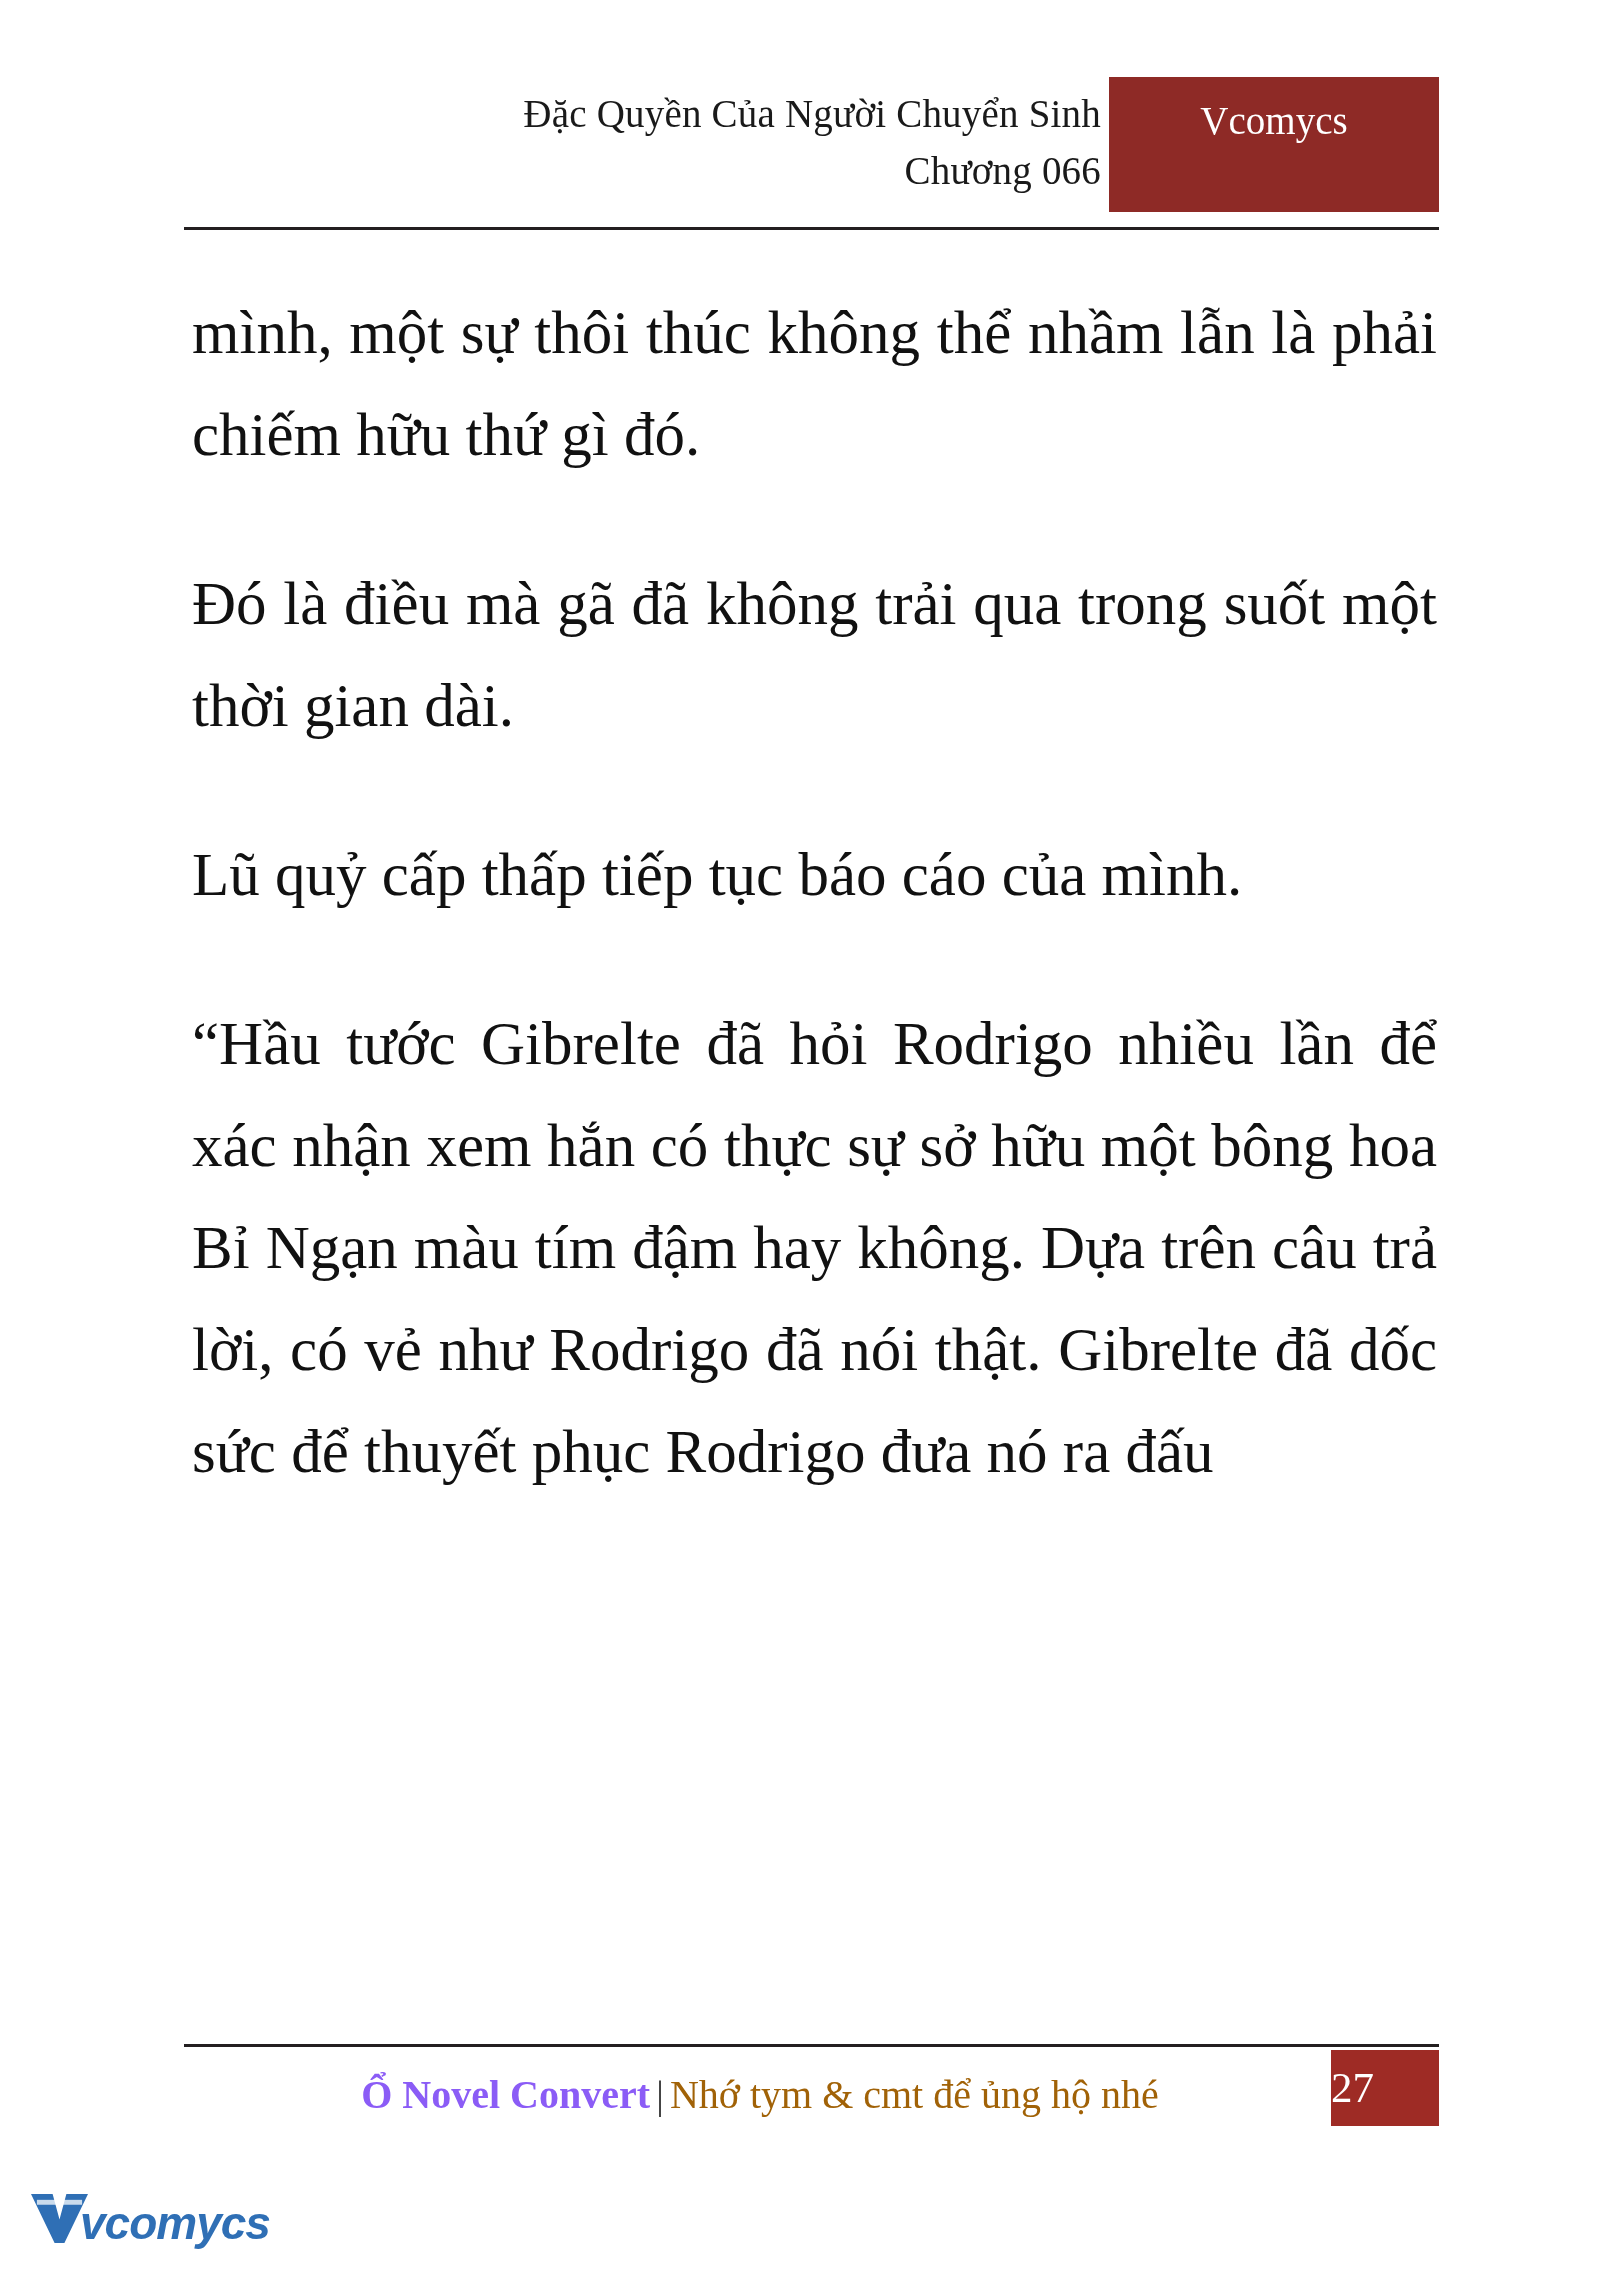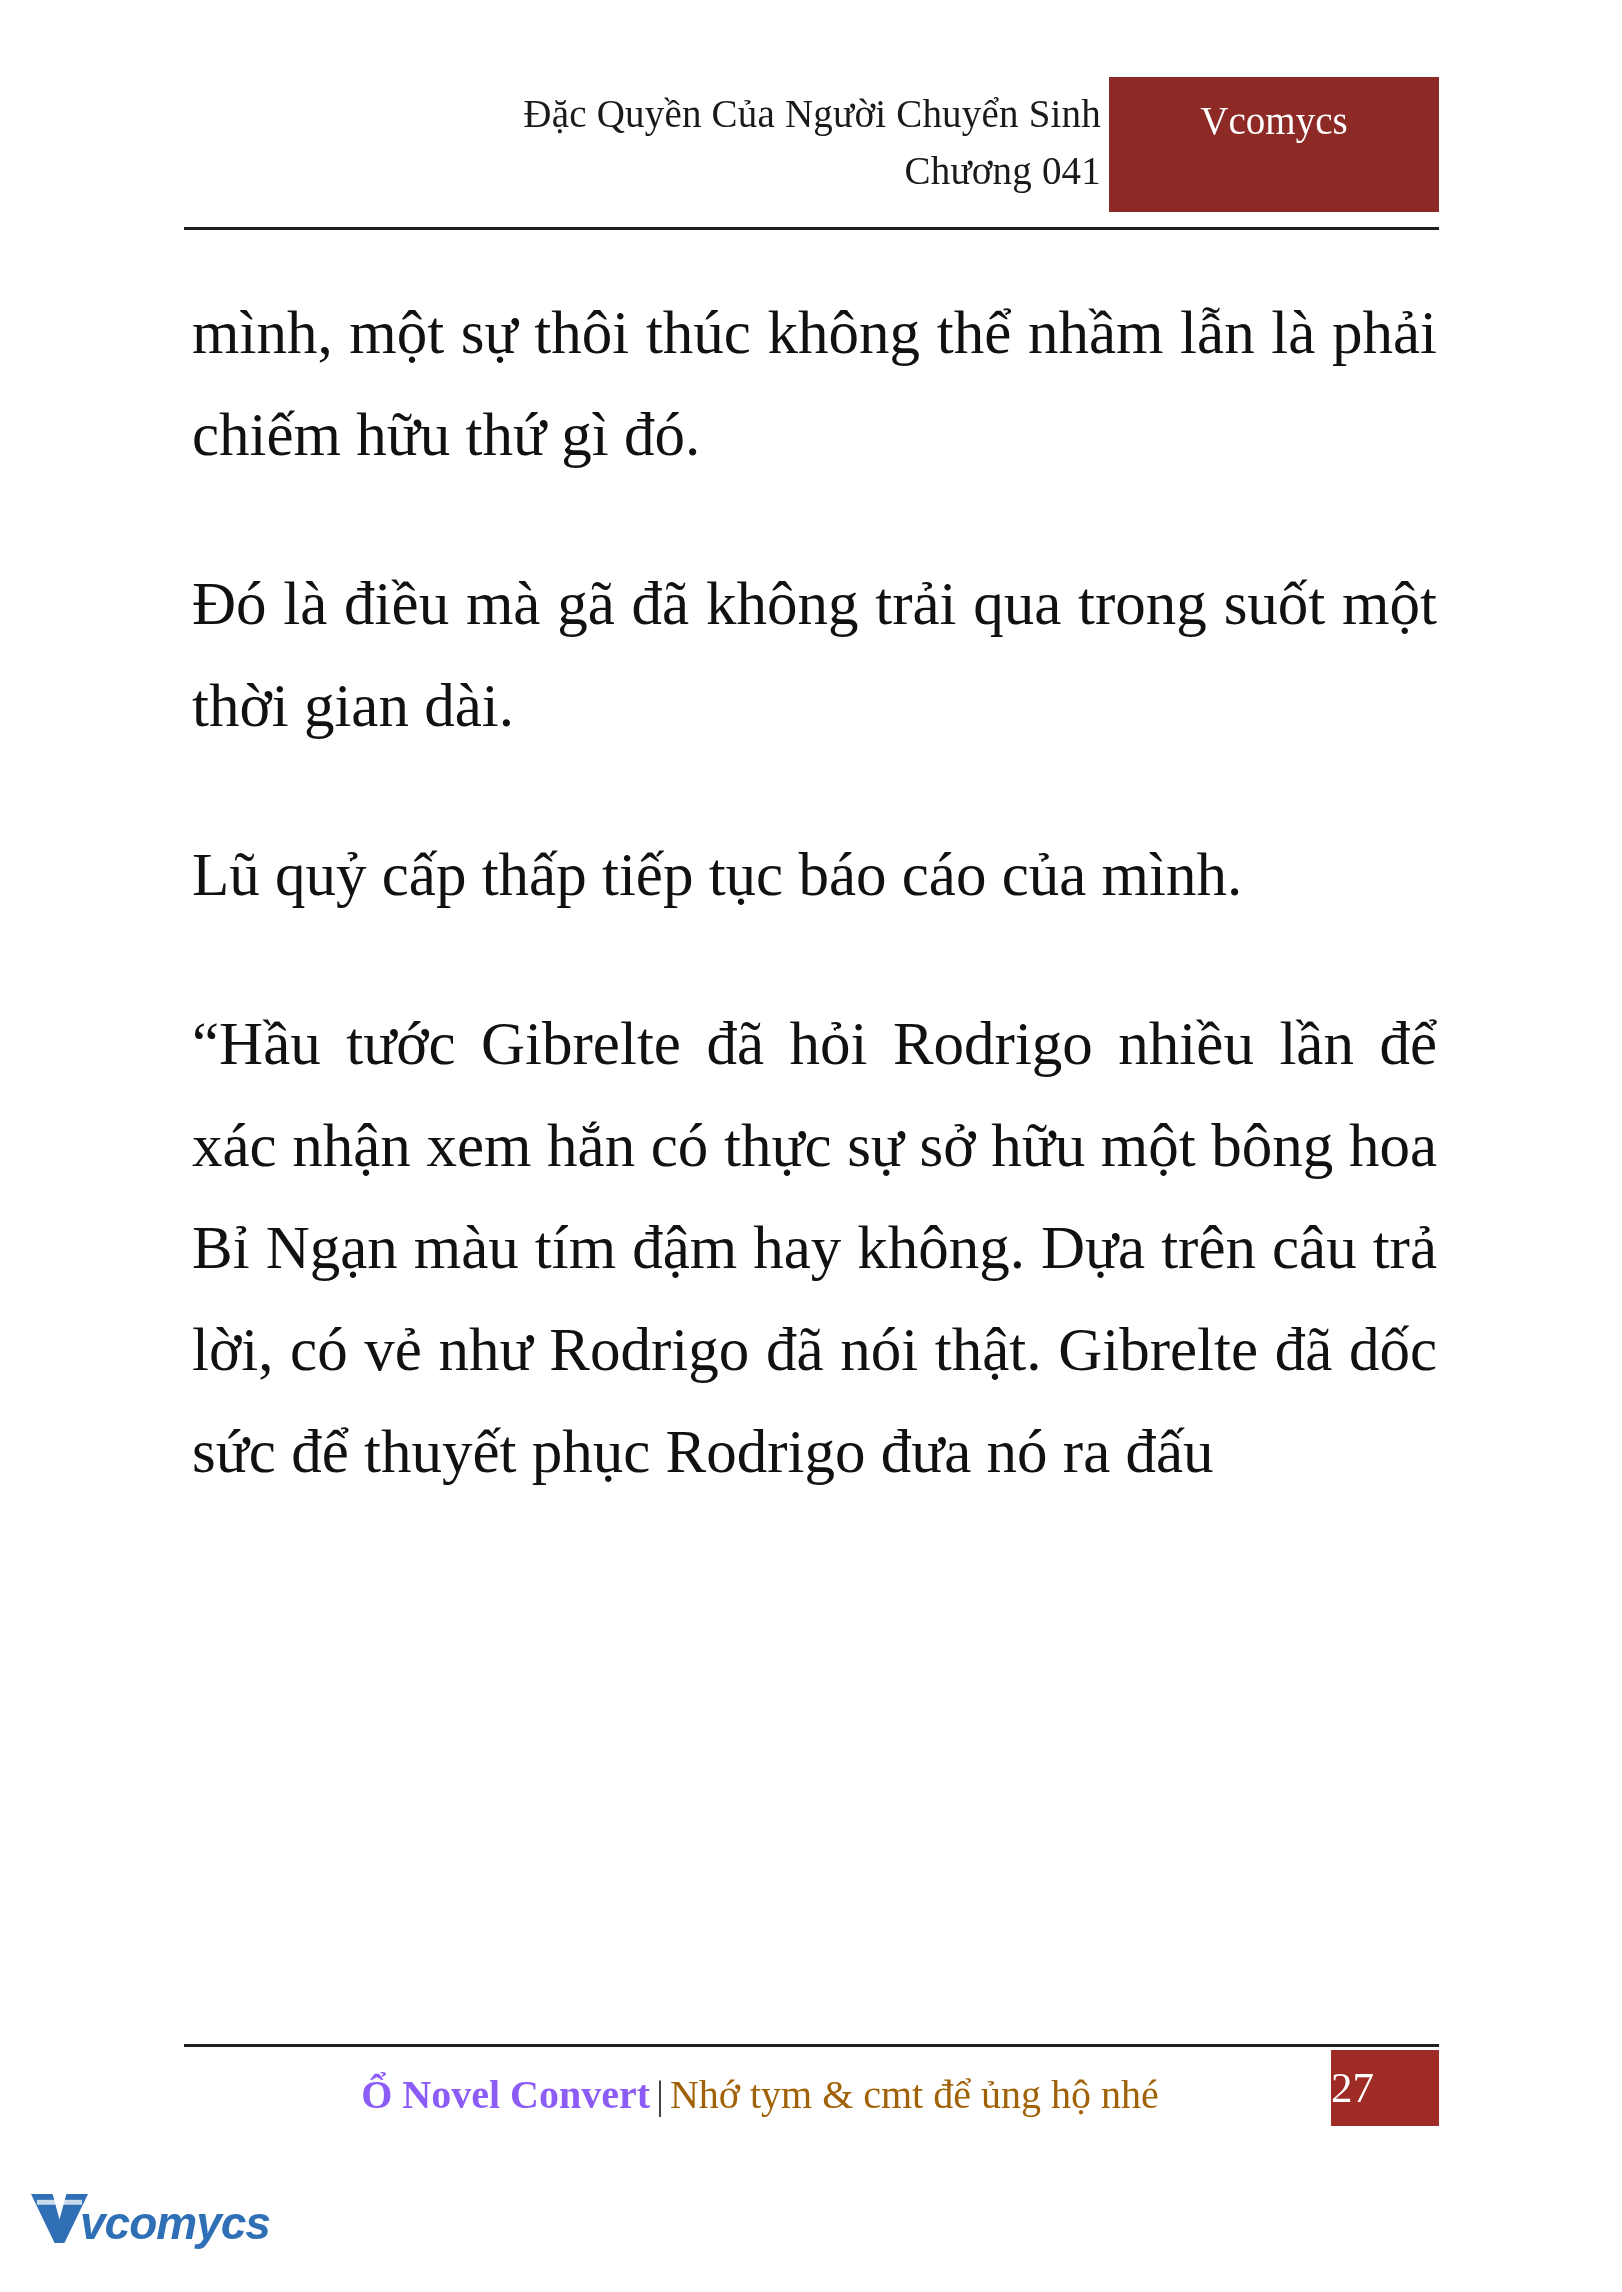--- a/index.html
+++ b/index.html
@@ -172,21 +172,21 @@
   }
 </style>
 </head>
 <body>
 
 <div class="page">
 
   <div class="header">
     <div class="header-title">
       <span>Đặc Quyền Của Người Chuyển Sinh</span>
-      <span class="line2">Chương 041</span>
+      <span class="line2">Chương 066</span>
     </div>
     <div class="header-badge">
       <div>Vcomycs</div>
     </div>
   </div>
   <div class="header-rule"></div>
 
   <div class="content">
     <p>mình, một sự thôi thúc không thể nhầm lẫn là phải chiếm hữu thứ gì đó.</p>
     <p>Đó là điều mà gã đã không trải qua trong suốt một thời gian dài.</p>

